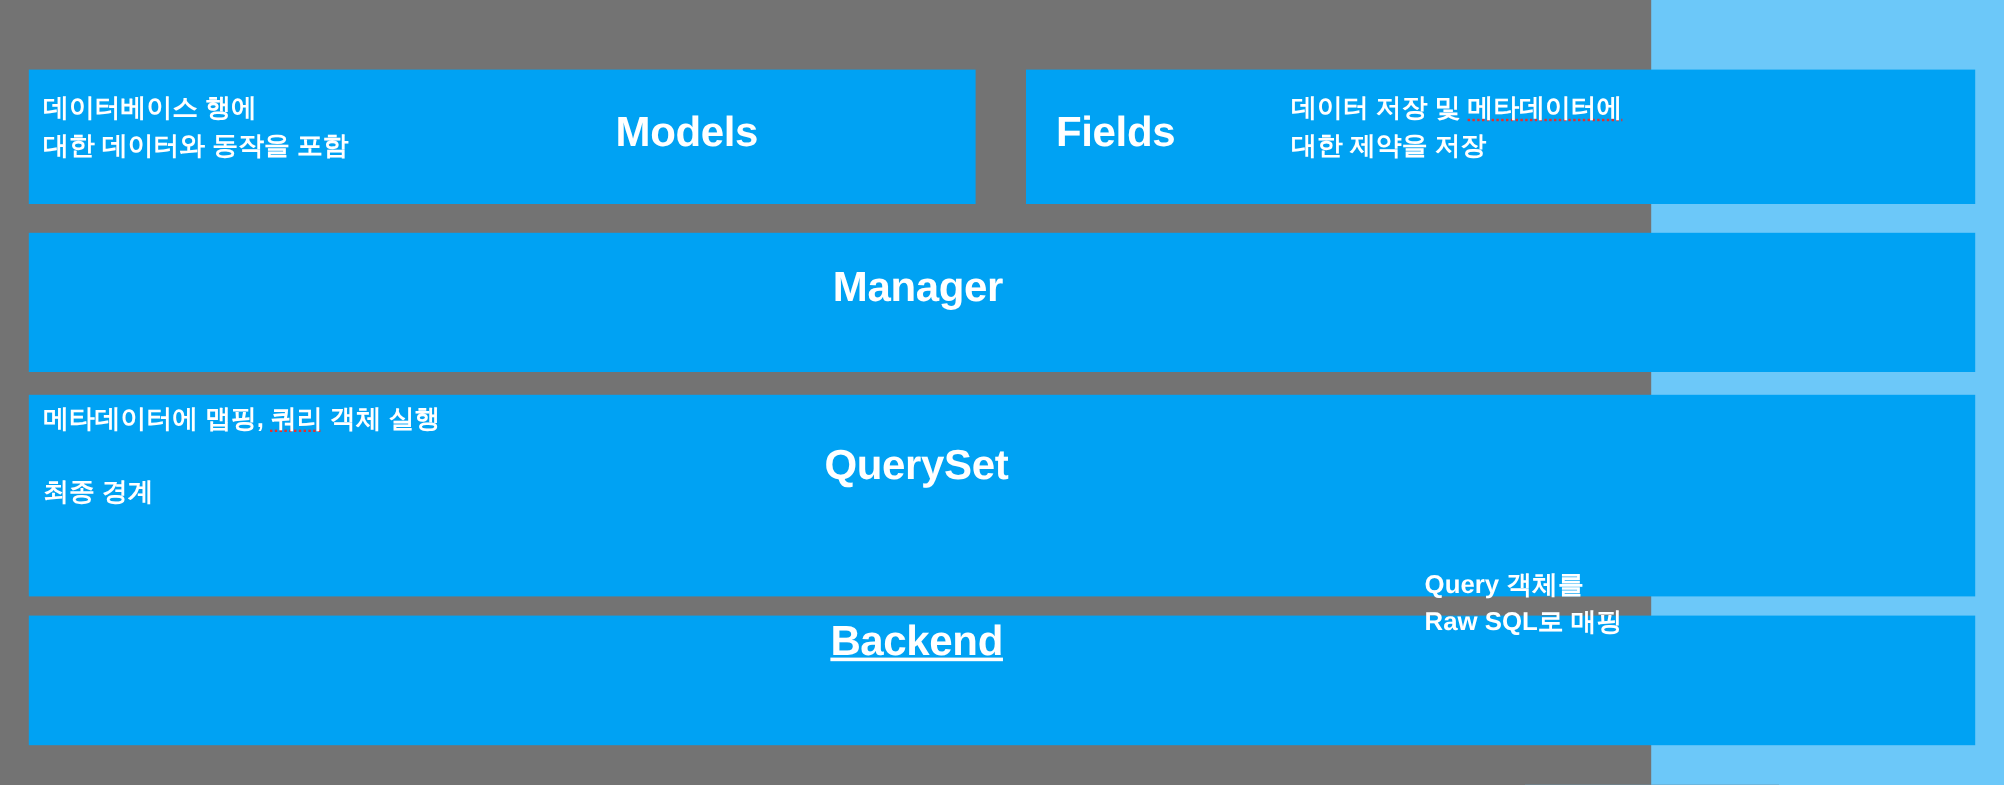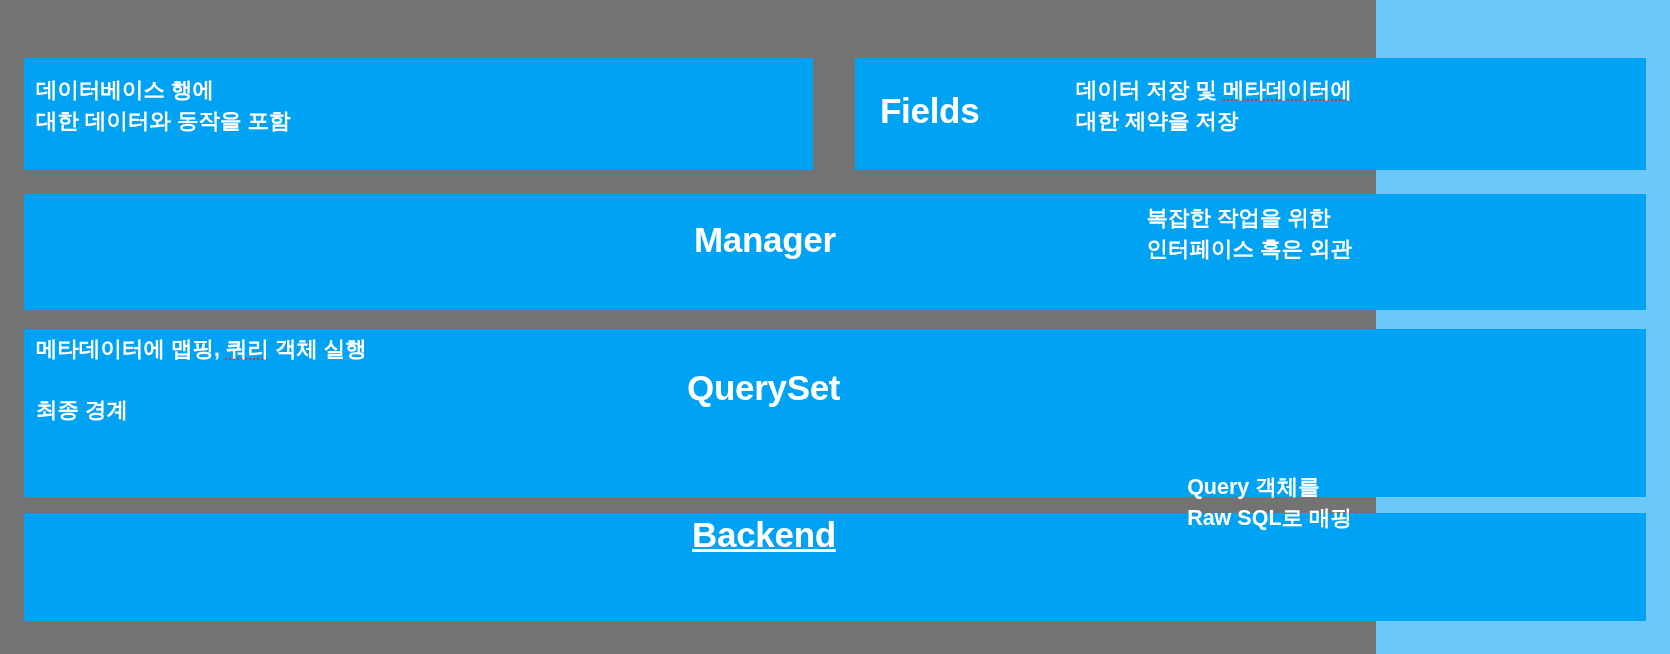--- a/index.html
+++ b/index.html
@@ -75,28 +75,27 @@
   }
 </style>
 </head>
 <body>
 
 <div id="diagram">
 
   <div class="layer-box row-models"></div>
   <div class="note note-left note-models">데이터베이스 행에
 대한 데이터와 동작을 포함</div>
+  <div class="layer-title title-models">Models</div>
 
   <div class="layer-box row-fields"></div>
   <div class="layer-title title-fields">Fields</div>
   <div class="note note-right note-fields"><span>데이터 저장 및 </span><span class="misspelled">메타데이터에</span><br><span>대한 제약을 저장</span></div>
 
   <div class="layer-box row-manager"></div>
-  <div class="note note-right note-manager">복잡한 작업을 위한
-인터페이스 혹은 외관</div>
   <div class="layer-title title-manager">Manager</div>
 
   <div class="layer-box row-queryset"></div>
   <div class="note note-left note-queryset"><span>메타데이터에 맵핑, </span><span class="misspelled">쿼리</span><span> 객체 실행</span><br><br><span>최종 경계</span></div>
   <div class="layer-title title-queryset">QuerySet</div>
 
   <div class="layer-box row-backend"></div>
   <div class="note note-right note-backend">Query 객체를
 Raw SQL로 매핑</div>
   <div class="layer-title title-backend">Backend</div>

